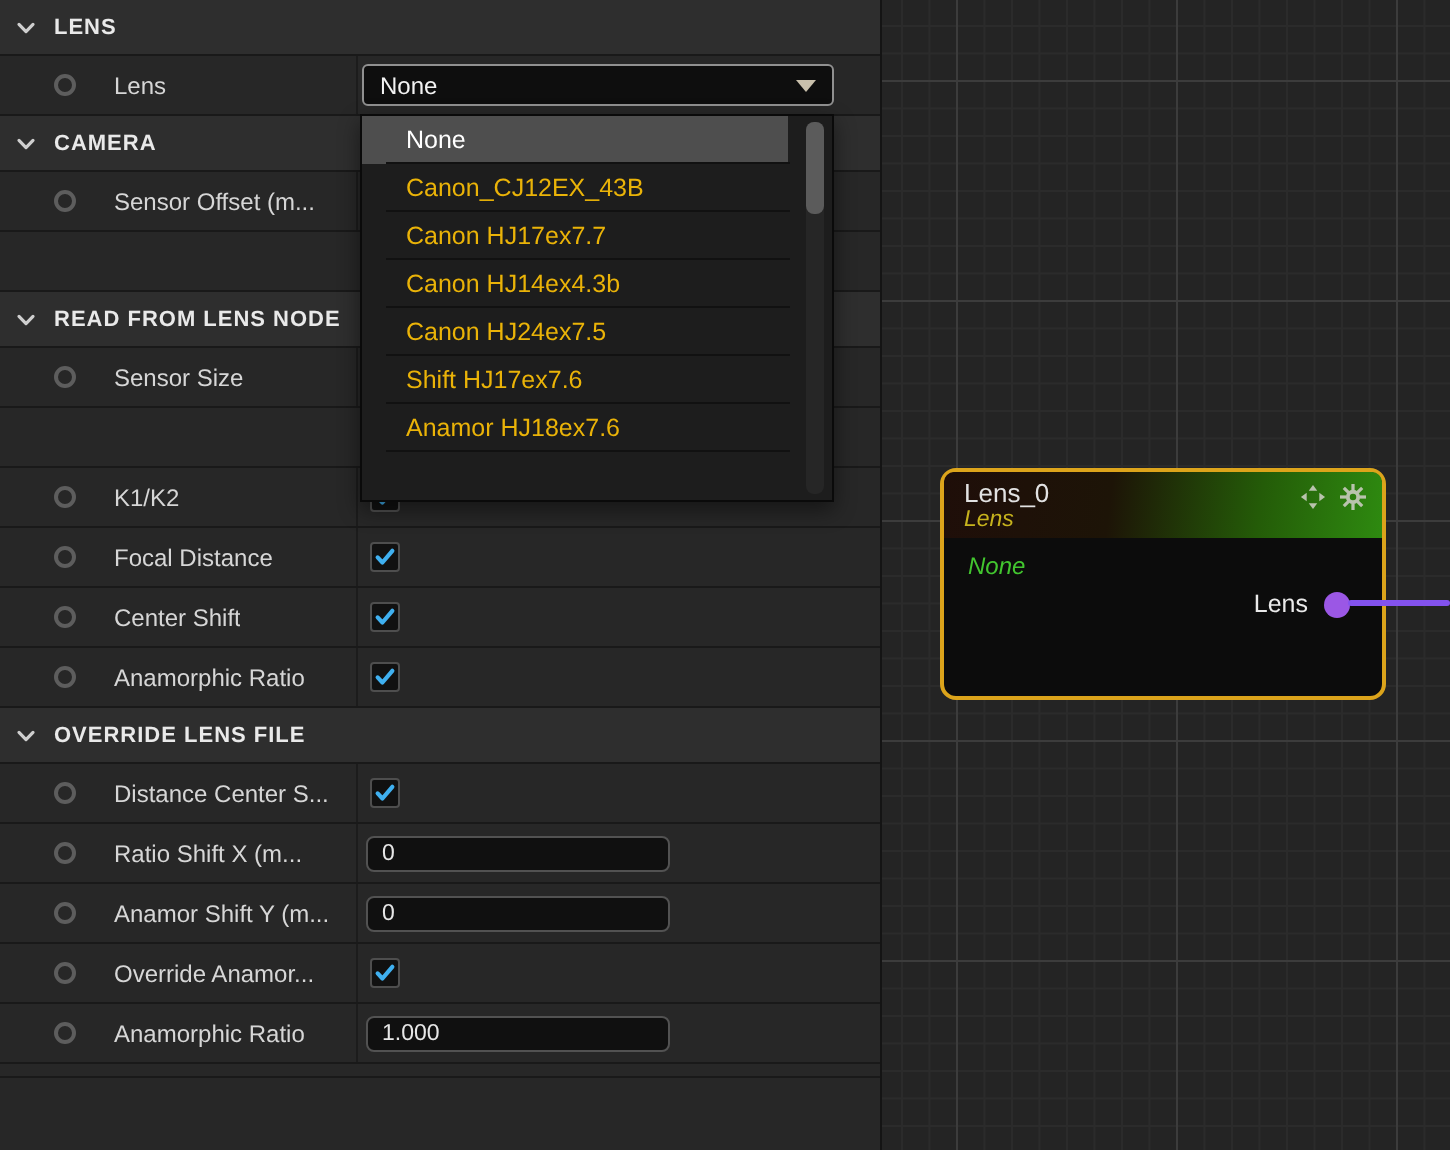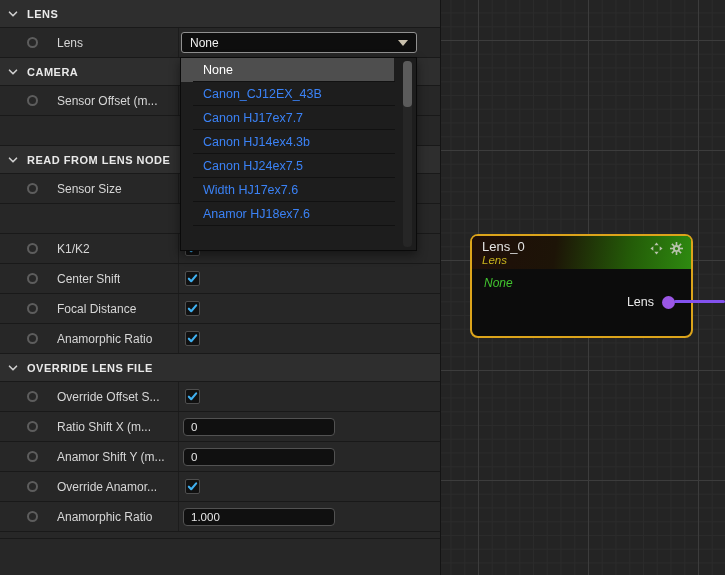--- a/index.html
+++ b/index.html
@@ -32,36 +32,36 @@
   .text-input{width:152px;height:18px;margin-left:2px;background:#101010;border:1px solid #525252;
     border-radius:4px;color:#e6e6e6;font-size:11.5px;padding:0 7px;font-family:inherit;outline:none;}
 
   .filler{height:13px;background:#272727;position:relative;}
   .filler::after{content:'';position:absolute;top:6px;left:0;right:0;height:1px;background:#191919;}
 
   
   .dropdown{position:absolute;left:180px;top:57px;width:237px;height:194px;background:#1d1d1d;
     border:1px solid #0a0a0a;z-index:20;box-shadow:0 4px 10px rgba(0,0,0,.45);}
   .dd-options{margin-right:22px;}
-  .dd-item{height:24px;line-height:24px;padding-left:22px;font-size:12.5px;color:#3b82f6;position:relative;}
+  .dd-item{height:24px;line-height:24px;padding-left:22px;font-size:12.5px;color:#eab308;position:relative;}
   .dd-item::after{content:'';position:absolute;left:12px;right:-1px;bottom:0;height:1px;background:#111;}
   .dd-item.selected{background:#4e4e4e;color:#fff;}
   .dd-scrolltrack{position:absolute;right:4px;top:3px;bottom:3px;width:9px;border-radius:4px;background:#262626;}
   .dd-thumb{position:absolute;top:0;left:0;width:9px;height:46px;border-radius:4px;background:#5b5b5b;}
 
   
   .graph{position:absolute;left:441px;top:0;width:284px;height:575px;background-color:#242424;
     background-image:
       linear-gradient(90deg,#3c3c3c 1px,transparent 1px),
       linear-gradient(#3c3c3c 1px,transparent 1px),
       linear-gradient(90deg,#2b2b2b 1px,transparent 1px),
       linear-gradient(#2b2b2b 1px,transparent 1px);
     background-size:110px 110px,110px 110px,13.75px 13.75px,13.75px 13.75px;
     background-position:37px 0,0 40px,37px 0,0 40px;}
-  .node{position:absolute;left:29px;top:234px;width:223px;height:104px;border:2px solid #dca41b;
+  .node{position:absolute;left:29px;top:234px;width:223px;height:116px;border:2px solid #dca41b;
     border-radius:8px;background:#0c0c0c;z-index:5;}
   .node-header{height:33px;border-radius:5px 5px 0 0;position:relative;padding:3px 0 0 10px;
     background:linear-gradient(97deg,#1f0e09 0%,#1d1407 38%,#245c08 72%,#2e8a10 100%);}
   .node-title{font-size:13px;color:#e2e2e2;line-height:15px;}
   .node-subtitle{font-size:11.5px;font-style:italic;color:#c7b31d;line-height:13px;}
   .node-icons{position:absolute;top:6px;right:8px;display:flex;gap:7px;align-items:center;}
   .node-body{position:relative;height:65px;}
   .node-value{position:absolute;left:12px;top:7px;font-size:12px;font-style:italic;color:#42c52f;}
   .port{position:absolute;right:16px;top:26px;display:flex;align-items:center;gap:8px;}
   .port-label{font-size:12.5px;color:#eaeaea;}
@@ -132,66 +132,66 @@
         <span class="checkbox">
           <svg width="11" height="11" viewBox="0 0 12 12">
             <path d="M2 6.2 4.6 9 10 2.6" fill="none" stroke="#3fb0f0" stroke-width="2.3" stroke-linecap="round" stroke-linejoin="round"></path>
           </svg>
         </span>
       </div>
     </div>
     <div class="prop-row">
       <div class="row-left">
         <span class="reset-circle"></span>
+        <span class="prop-label">Focal Distance</span>
+      </div>
+      <div class="row-right">
+        <span class="checkbox">
+          <svg width="11" height="11" viewBox="0 0 12 12">
+            <path d="M2 6.2 4.6 9 10 2.6" fill="none" stroke="#3fb0f0" stroke-width="2.3" stroke-linecap="round" stroke-linejoin="round"></path>
+          </svg>
+        </span>
+      </div>
+    </div>
+    <div class="prop-row">
+      <div class="row-left">
+        <span class="reset-circle"></span>
         <span class="prop-label">Center Shift</span>
       </div>
       <div class="row-right">
         <span class="checkbox">
           <svg width="11" height="11" viewBox="0 0 12 12">
             <path d="M2 6.2 4.6 9 10 2.6" fill="none" stroke="#3fb0f0" stroke-width="2.3" stroke-linecap="round" stroke-linejoin="round"></path>
           </svg>
         </span>
       </div>
     </div>
     <div class="prop-row">
       <div class="row-left">
         <span class="reset-circle"></span>
-        <span class="prop-label">Focal Distance</span>
-      </div>
-      <div class="row-right">
-        <span class="checkbox">
-          <svg width="11" height="11" viewBox="0 0 12 12">
-            <path d="M2 6.2 4.6 9 10 2.6" fill="none" stroke="#3fb0f0" stroke-width="2.3" stroke-linecap="round" stroke-linejoin="round"></path>
-          </svg>
-        </span>
-      </div>
-    </div>
-    <div class="prop-row">
-      <div class="row-left">
-        <span class="reset-circle"></span>
         <span class="prop-label">Anamorphic Ratio</span>
       </div>
       <div class="row-right">
         <span class="checkbox">
           <svg width="11" height="11" viewBox="0 0 12 12">
             <path d="M2 6.2 4.6 9 10 2.6" fill="none" stroke="#3fb0f0" stroke-width="2.3" stroke-linecap="round" stroke-linejoin="round"></path>
           </svg>
         </span>
       </div>
     </div>
     <div class="sec-header">
       <svg width="10" height="8" viewBox="0 0 10 8">
         <path d="M1.5 2.2 5 5.8 8.5 2.2" fill="none" stroke="#cfcfcf" stroke-width="1.6" stroke-linecap="round" stroke-linejoin="round"></path>
       </svg>
       <span class="sec-title">OVERRIDE LENS FILE</span>
     </div>
     <div class="prop-row">
       <div class="row-left">
         <span class="reset-circle"></span>
-        <span class="prop-label">Override Offset S...</span>
+        <span class="prop-label">Distance Center S...</span>
       </div>
       <div class="row-right">
         <span class="checkbox">
           <svg width="11" height="11" viewBox="0 0 12 12">
             <path d="M2 6.2 4.6 9 10 2.6" fill="none" stroke="#3fb0f0" stroke-width="2.3" stroke-linecap="round" stroke-linejoin="round"></path>
           </svg>
         </span>
       </div>
     </div>
     <div class="prop-row">
@@ -237,21 +237,21 @@
     <div class="filler"></div>
   </div>
 
 <div class="dropdown">
   <div class="dd-options">
       <div class="dd-item selected">None</div>
       <div class="dd-item">Canon_CJ12EX_43B</div>
       <div class="dd-item">Canon HJ17ex7.7</div>
       <div class="dd-item">Canon HJ14ex4.3b</div>
       <div class="dd-item">Canon HJ24ex7.5</div>
-      <div class="dd-item">Width HJ17ex7.6</div>
+      <div class="dd-item">Shift HJ17ex7.6</div>
       <div class="dd-item">Anamor HJ18ex7.6</div>
     </div>
   <div class="dd-scrolltrack">
     <div class="dd-thumb"></div>
   </div>
 </div>
 
 <div class="graph">
   <div class="wire"></div>
   <div class="node">

